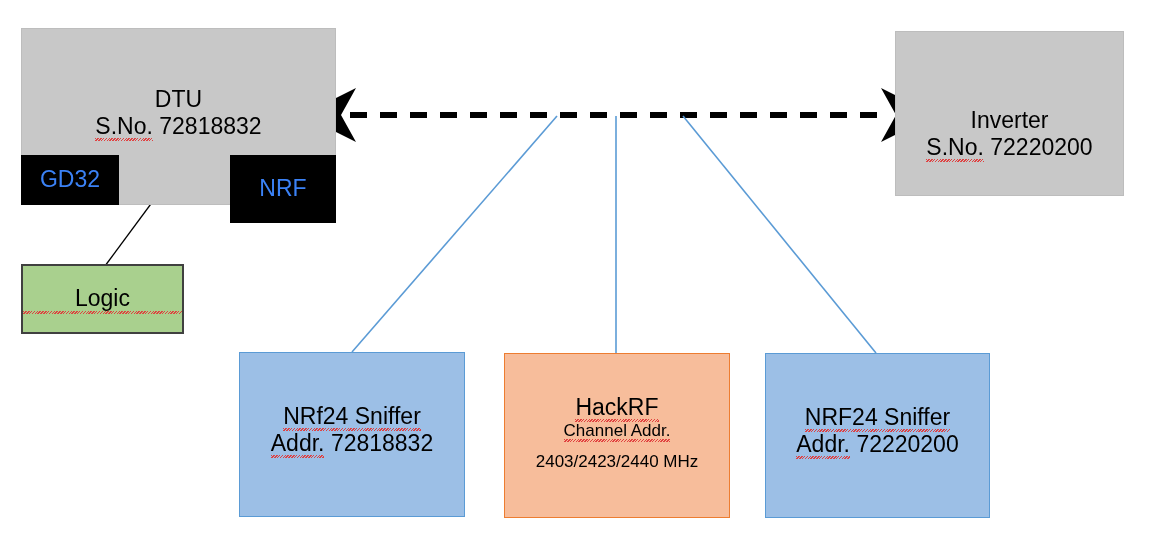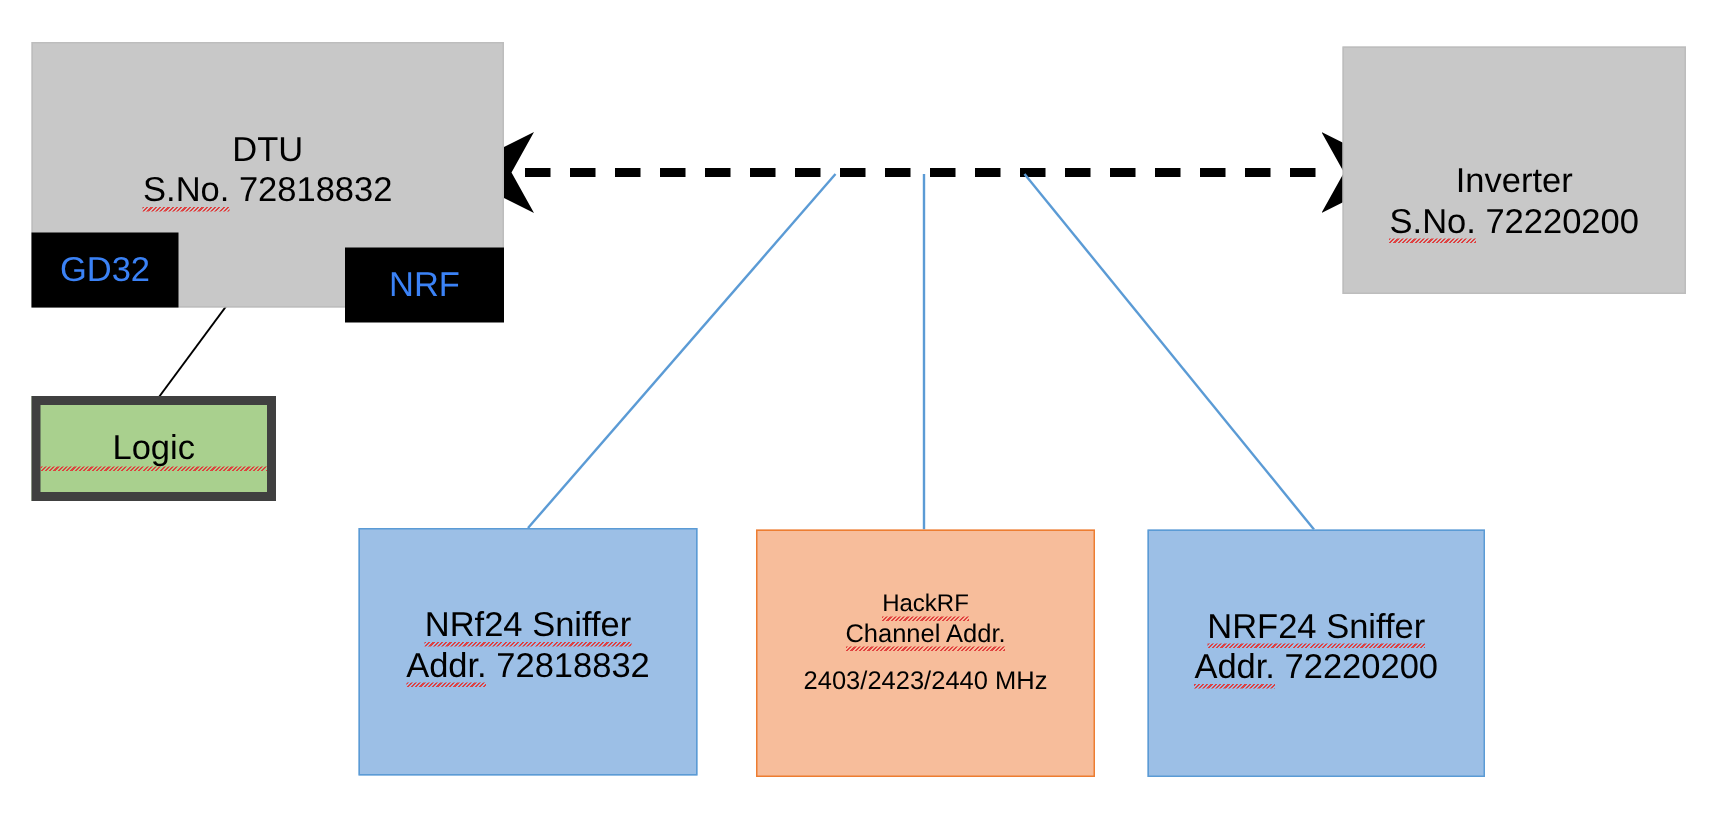--- a/index.html
+++ b/index.html
@@ -47,26 +47,26 @@
   .gray-line2 { font-size: 23px; }
   
   .black-box {
     background: #000000;
     color: #3b82f6;
     border: none;
     font-size: 23px;
     z-index: 4;
   }
   #gd32-box { left: 21px; top: 155px; width: 98px; height: 50px; }
-  #nrf-box  { left: 230px; top: 165px; width: 106px; height: 50px; }
+  #nrf-box  { left: 230px; top: 155px; width: 106px; height: 68px; }
   
   #logic-box {
     left: 21px; top: 264px; width: 163px; height: 70px;
     background: #a9d08e;
-    border: 6px solid #404040;
+    border: 2px solid #404040;
     color: #000000;
     font-size: 23px;
   }
   
   .blue-box {
     background: #9cbfe6;
     border: 1px solid #5b9bd5;
     color: #000000;
   }
   #sniffer-left  { left: 239px; top: 352px; width: 226px; height: 165px; padding-top: 50px; justify-content: flex-start;}
@@ -74,21 +74,21 @@
   .blue-line { font-size: 23px; }
   
   #hackrf-box {
     left: 504px; top: 353px; width: 226px; height: 165px;
     background: #f7bd9b;
     border: 1px solid #ed7d31;
     color: #000000;
     justify-content: flex-start;
     padding-top: 40px;
   }
-  .hackrf-title { font-size: 16px; }
+  .hackrf-title { font-size: 23px; }
   .hackrf-sub   { font-size: 17px; }
   .hackrf-freq  { font-size: 17px; margin-top: 11px; }
   
   .squiggle {
     position: relative;
     display: inline-block;
   }
   .squiggle::after {
     content: "";
     position: absolute;

